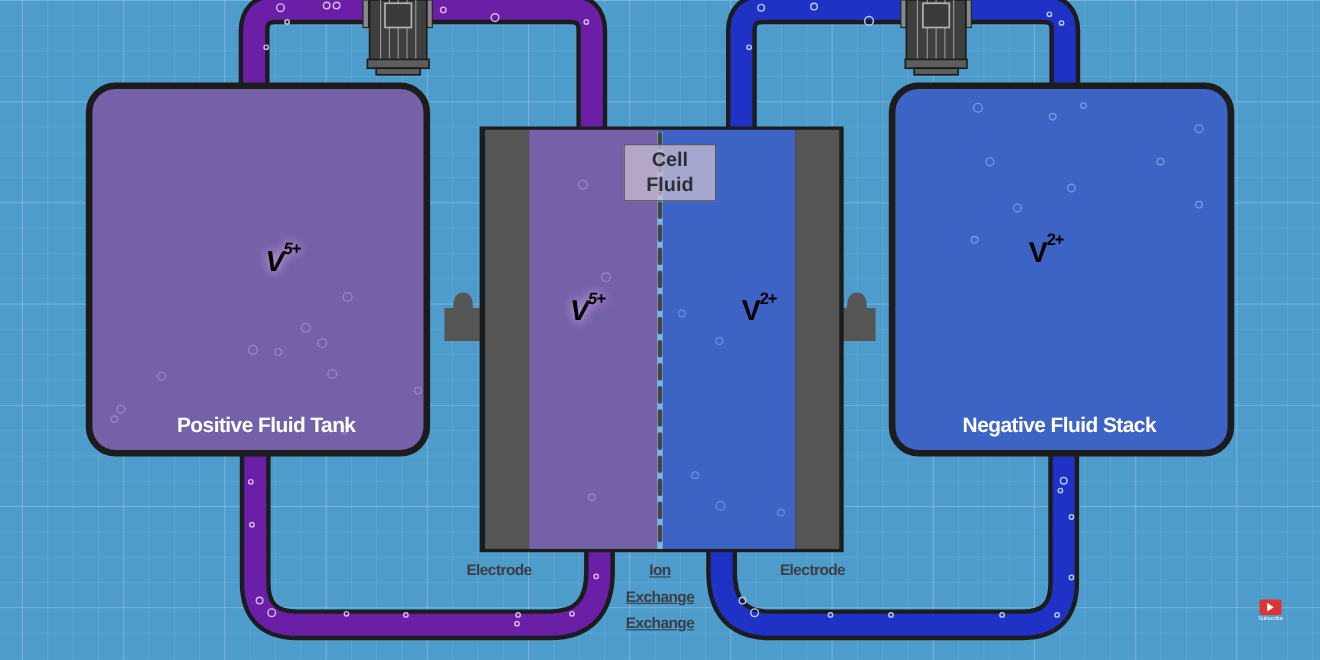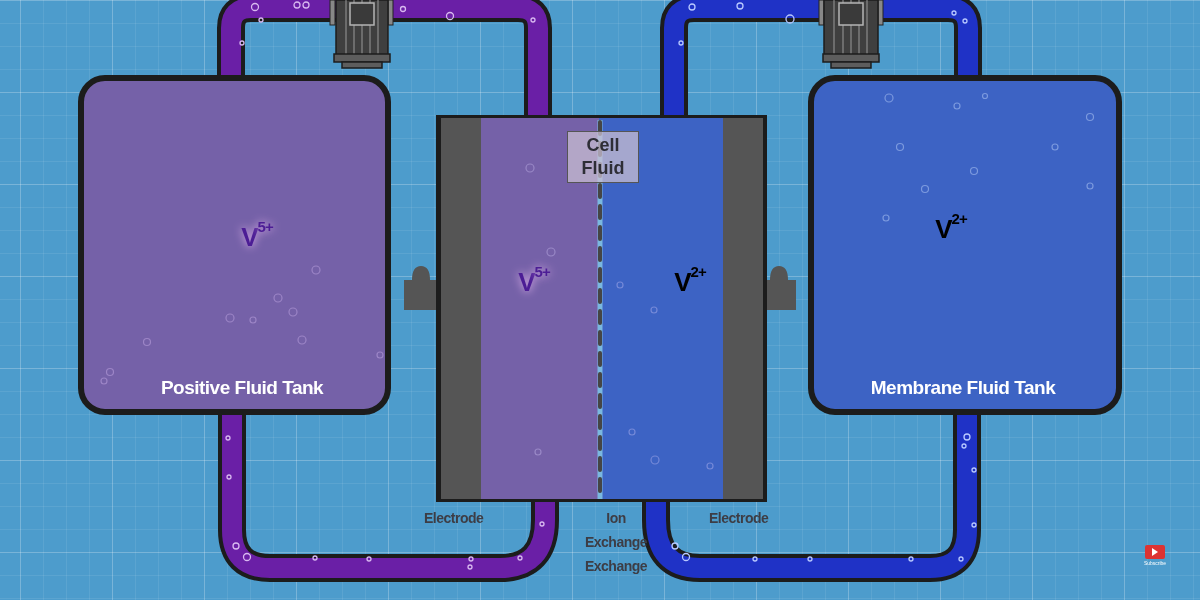--- a/index.html
+++ b/index.html
@@ -19,25 +19,25 @@
     .label {
       position: absolute; font-family: "Liberation Sans", sans-serif;
       font-weight: bold; letter-spacing: -0.5px; white-space: nowrap; text-align: right;
     }
     .tank-label { color: #ffffff; font-size: 19px; transform: translateX(-50%); }
     .ion {
       position: absolute; font-family: "Liberation Sans", sans-serif; font-weight: bold;
       font-size: 26px; transform: translateX(-50%); letter-spacing: -1px;
     }
     .ion sup { font-size: 15px; vertical-align: top; position: relative; top: -4px; }
-    .ion.pos { color: #4c1d95; text-shadow: 0 0 10px rgba(255,200,255,0.9); }
+    .ion.pos { color: #000000; text-shadow: 0 0 10px rgba(255,200,255,0.9); font-style: italic; }
     .ion.neg { color: #000000; }
     .part-label { color: #3d3d45; font-size: 14px; text-align: center; line-height: 24px; }
     .cell-stack-box {
-      position: absolute; left: 567px; top: 131px; width: 72px; height: 52px;
+      position: absolute; left: 567px; top: 131px; width: 84px; height: 52px;
       background: rgba(200,190,210,0.75); border: 1.5px solid #555;
       color: #2e2e36; font-weight: bold; font-size: 18px; text-align: center;
       line-height: 23px; padding-top: 2px; box-sizing: border-box;
     }
     .yt-btn {
       position: absolute; left: 1145px; top: 545px; width: 20px; height: 14px;
       background: #d33; border-radius: 2px; display: flex; align-items: center; justify-content: center;
     }
     .yt-btn .tri { width: 0; height: 0; border-left: 6px solid #fff; border-top: 4px solid transparent; border-bottom: 4px solid transparent; }
     .yt-sub { position: absolute; left: 1140px; top: 560px; font-size: 5px; color: #fff; width: 30px; text-align: center; }
@@ -180,36 +180,36 @@
       <circle cx="655" cy="460" r="4"></circle>
         <circle cx="710" cy="466" r="3"></circle>
         <circle cx="632" cy="432" r="3"></circle>
       <circle cx="620" cy="285" r="3"></circle>
         <circle cx="654" cy="310" r="3"></circle>
     </g>
   </g>
 </svg>
 
 <div class="label tank-label" style="left:242px; top:377px;">Positive Fluid Tank</div>
-<div class="label tank-label" style="left:963px; top:377px;">Membrane Fluid Tank</div>
+<div class="label tank-label" style="left:963px; top:377px;">Negative Fluid Stack</div>
 
 <div class="ion pos" style="left:257px; top:222px;"><span>V</span><sup>5+</sup></div>
 <div class="ion neg" style="left:951px; top:214px;"><span>V</span><sup>2+</sup></div>
 
 <div class="ion pos" style="left:534px; top:267px;"><span>V</span><sup>5+</sup></div>
 <div class="ion neg" style="left:690px; top:267px;"><span>V</span><sup>2+</sup></div>
 
 <div class="cell-stack-box">
   <div>Cell</div>
   <div>Fluid</div>
 </div>
 
 <div class="label part-label" style="left:424px; top:506px;">Electrode</div>
 <div class="label part-label" style="left:709px; top:506px;">Electrode</div>
-<div class="label part-label" style="left:578px; top:506px; width:76px;">
+<div class="label part-label" style="left:562px; top:506px; width:76px;text-decoration:underline;">
   <div>Ion</div>
   <div>Exchange</div>
   <div>Exchange</div>
 </div>
 
 <div class="yt-btn">
   <span class="tri"></span>
 </div>
 <div class="yt-sub">Subscribe</div>
 

